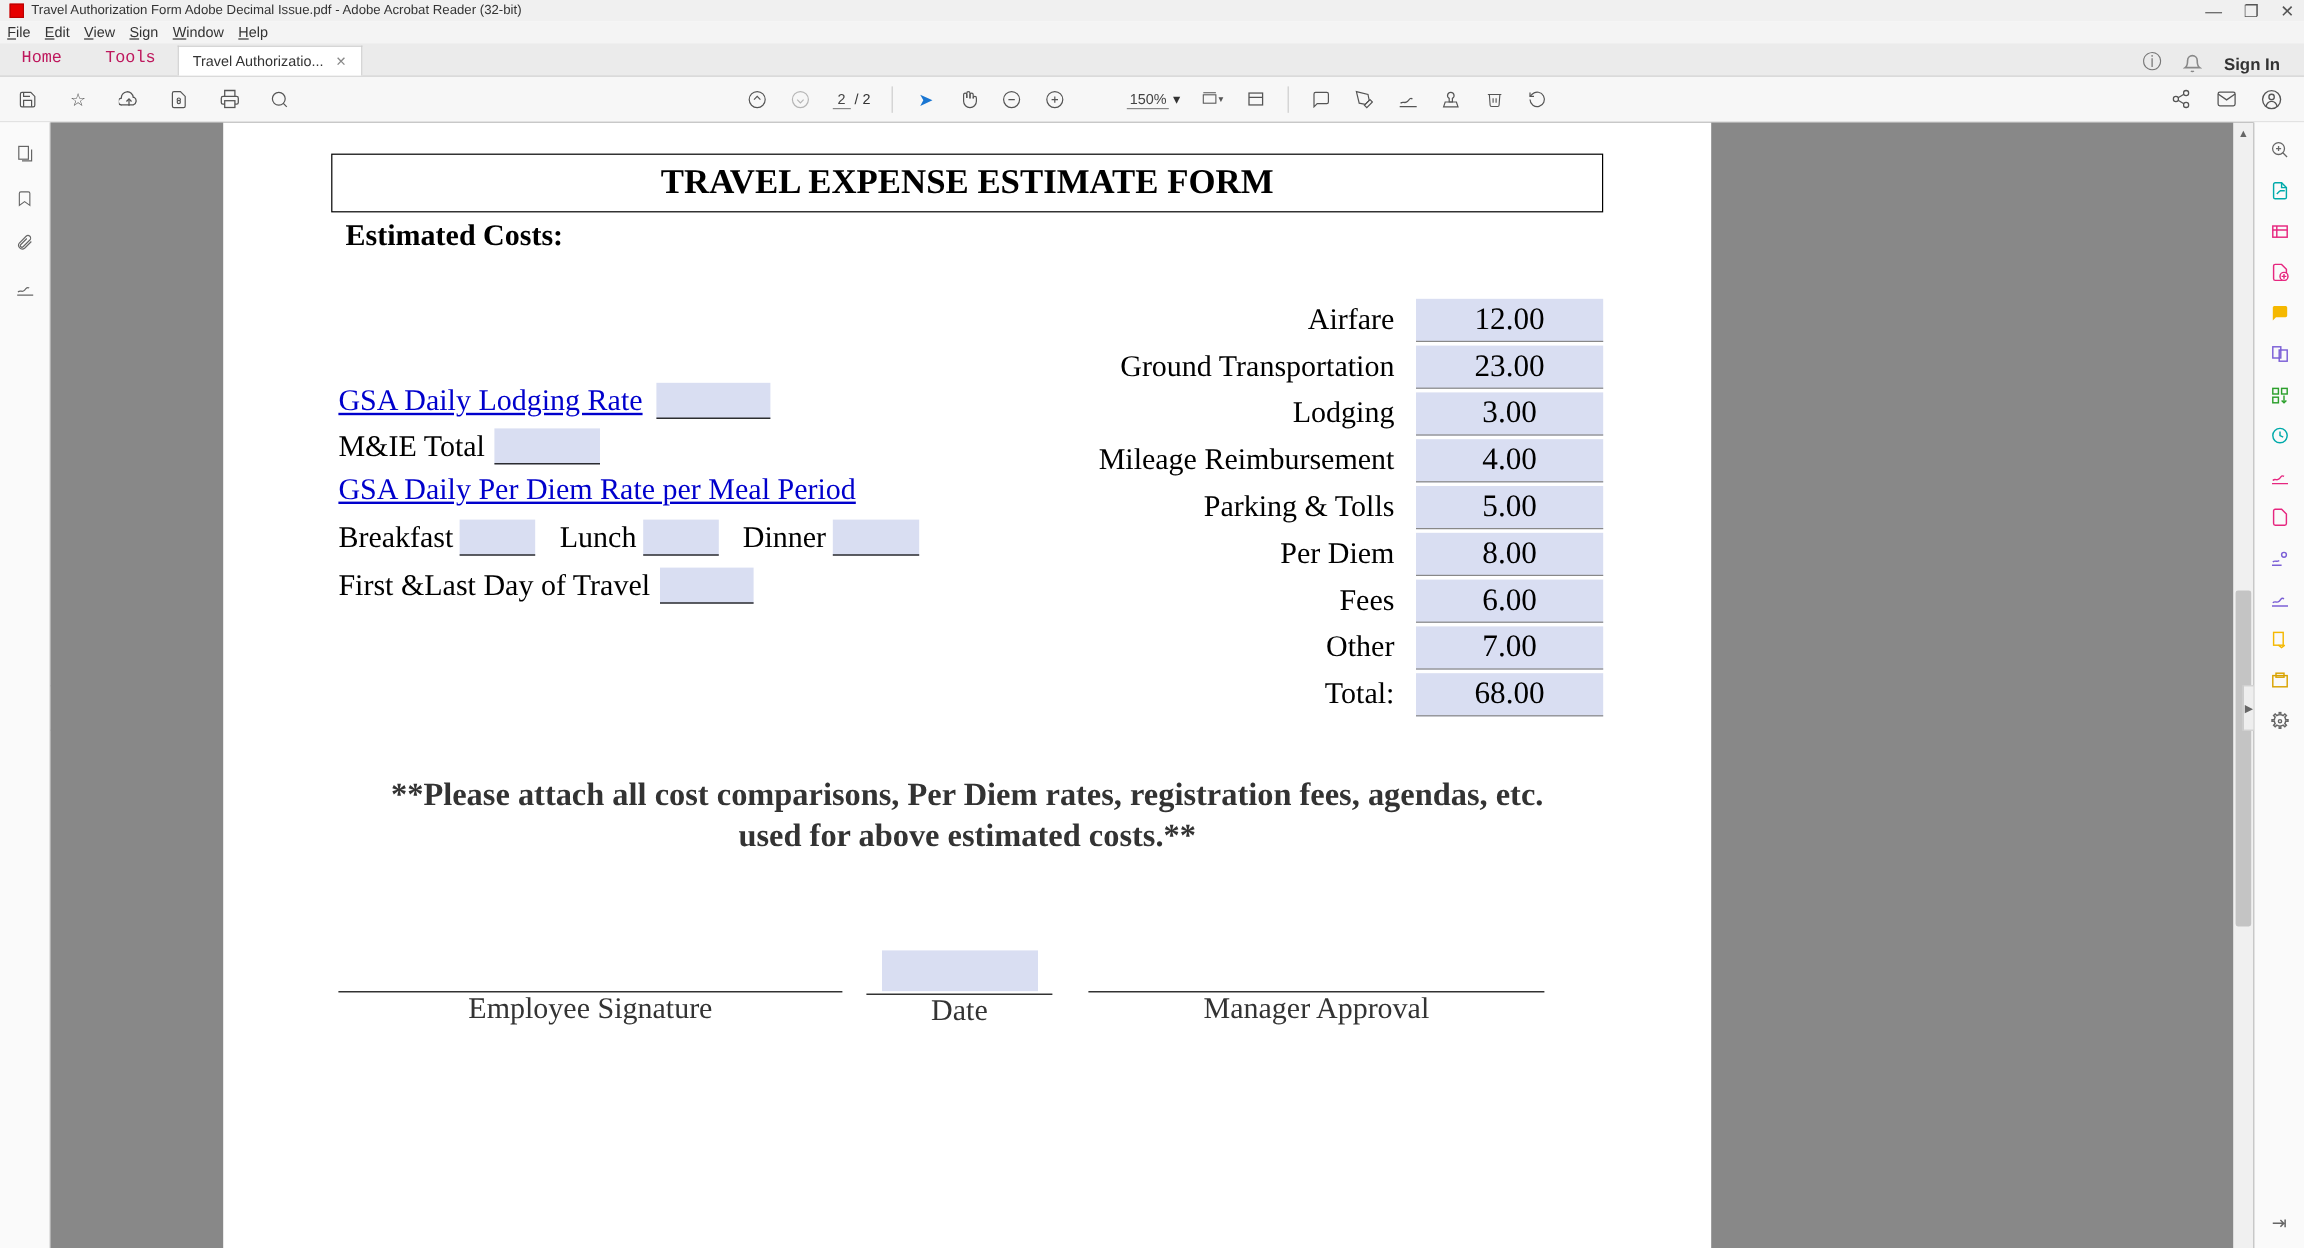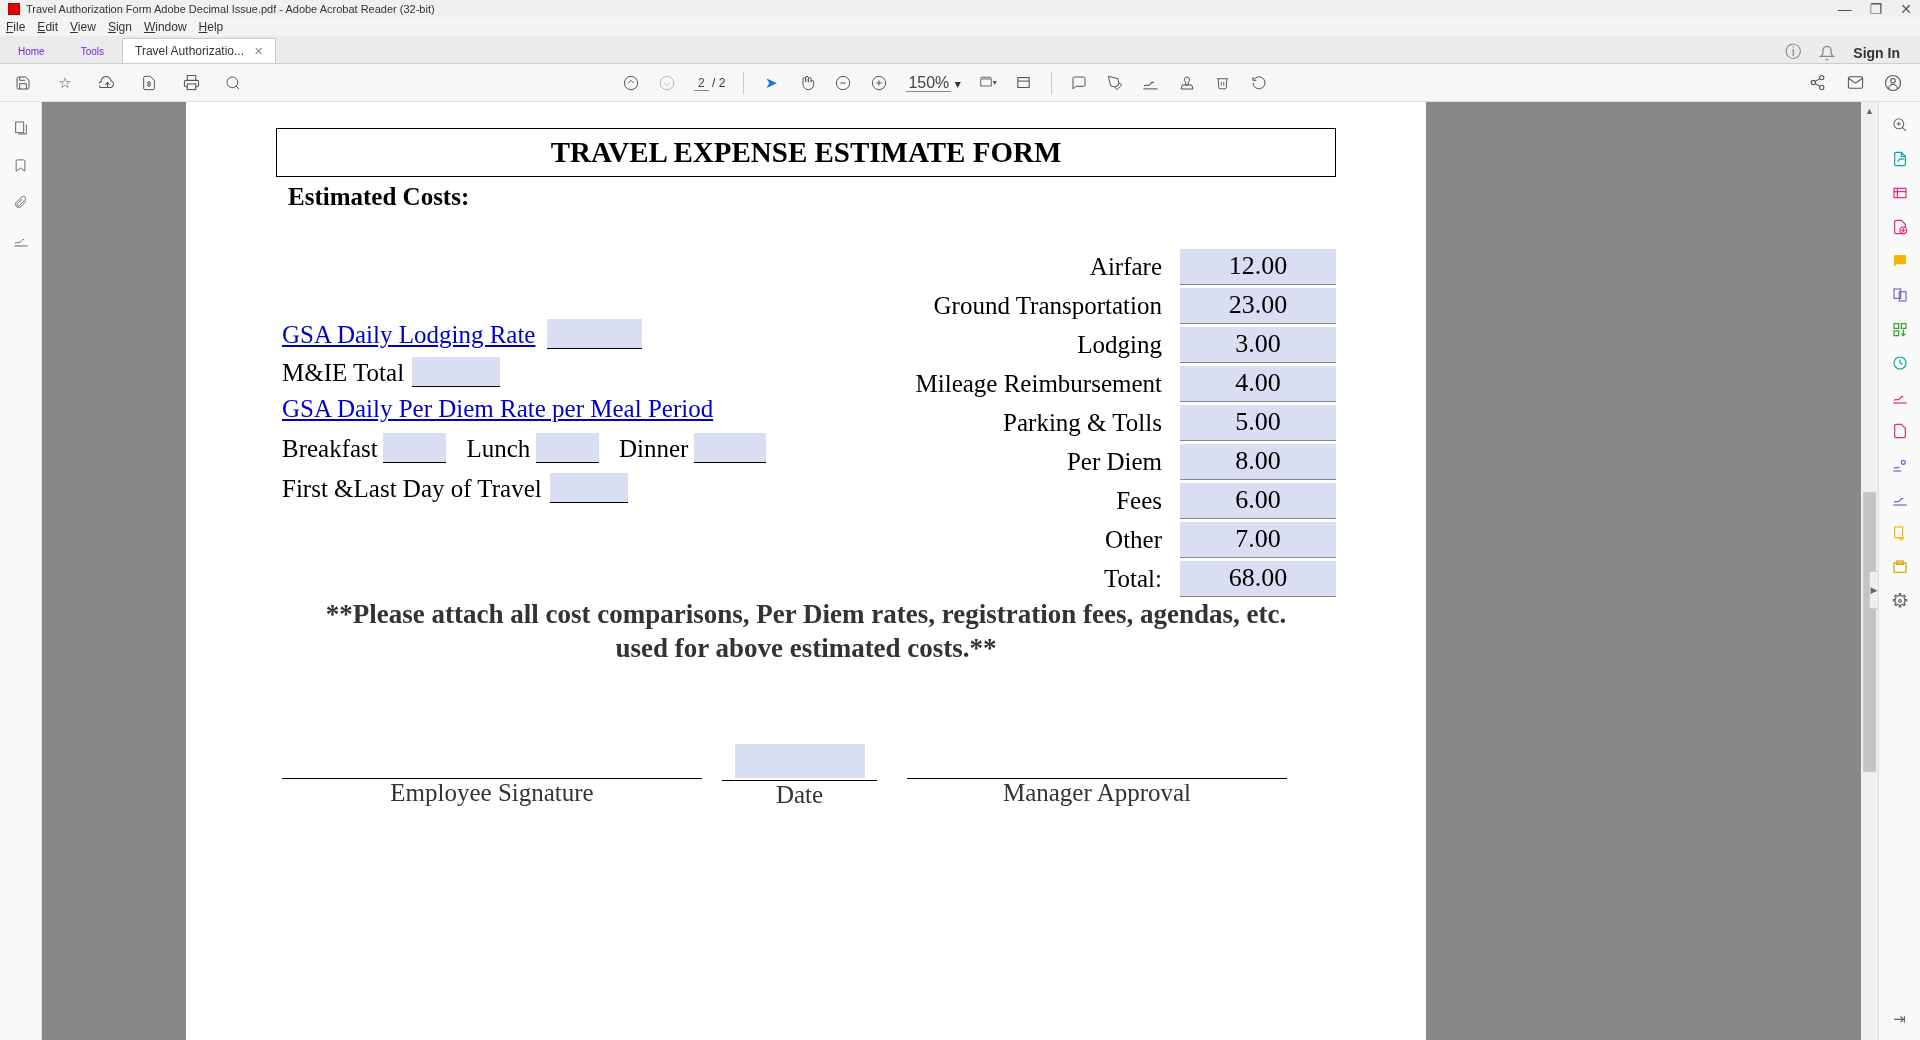--- a/index.html
+++ b/index.html
@@ -13,36 +13,36 @@
 .titlebar-controls { display: flex; gap: 18px; align-items: center; }
 .titlebar-controls span { font-size: 14px; color: #555; cursor: default; }
 
 
 .menubar { height: 18px; background: #f4f4f4; display: flex; align-items: center; padding: 0 6px; gap: 12px; font-size: 12px; }
 .menubar span { color: #333; }
 .menubar span u { text-decoration: underline; }
 
 
 .tabrow { height: 28px; background: #ebebeb; display: flex; align-items: flex-end; border-bottom: 1px solid #ccc; }
-.tab-home, .tab-tools { padding: 6px 18px; font-size: 10px; color: #6d28d9; }
+.tab-home, .tab-tools { padding: 6px 18px; font-size: 14px; color: #be185d; font-family: Liberation Mono, monospace; }
 .doc-tab { background: #fff; border: 1px solid #ccc; border-bottom: none; padding: 5px 12px 5px 12px; font-size: 12px; display: flex; align-items: center; gap: 10px; }
 .doc-tab .close { font-size: 11px; color: #888; }
 .tabrow-right { margin-left: auto; display: flex; align-items: center; gap: 18px; padding-right: 20px; }
 .tabrow-right .iconbtn { color: #777; font-size: 16px; }
 .signin { font-size: 14px; font-weight: 600; color: #333; }
 
 
 .toolbar { height: 38px; background: #f7f7f7; border-bottom: 1px solid #ddd; display: flex; align-items: center; }
 .toolbar-left { display: flex; align-items: center; gap: 24px; padding-left: 14px; }
 .toolbar-center { display: flex; align-items: center; gap: 18px; margin-left: 380px; }
 .toolbar-right { margin-left: auto; display: flex; align-items: center; gap: 20px; padding-right: 18px; }
 .tool-icon { width: 18px; height: 18px; display: flex; align-items: center; justify-content: center; color: #555; font-size: 15px; }
 .tool-sep { width: 1px; height: 22px; background: #ccc; }
 .page-input { font-size: 12px; color: #444; border-bottom: 1px solid #888; padding: 0 4px; }
-.zoom-input { font-size: 16px; color: #444; border-bottom: 1px solid #888; padding: 0 2px; }
+.zoom-input { font-size: 12px; color: #444; border-bottom: 1px solid #888; padding: 0 2px; margin-left: 33px; }
 
 
 .workspace { display: flex; height: calc(1040px - 18px - 18px - 28px - 38px); position: relative; }
 .left-rail { width: 42px; background: #fafafa; border-right: 1px solid #ddd; display: flex; flex-direction: column; align-items: center; gap: 22px; padding-top: 18px; }
 .left-rail .rail-icon { color: #666; font-size: 16px; }
 .left-collapse { position: absolute; left: 42px; top: 50%; width: 9px; height: 38px; background: #eee; border: 1px solid #ccc; border-left: none; display: flex; align-items: center; justify-content: center; font-size: 9px; color: #666; }
 
 .doc-area { flex: 1; background: #888; position: relative; overflow: hidden; }
 .doc-scroll { position: absolute; right: 0; top: 0; width: 17px; height: 100%; background: #f0f0f0; }
 .doc-thumb { position: absolute; right: 2px; top: 390px; width: 13px; height: 280px; background: #c4c4c4; border-radius: 2px; }
@@ -63,21 +63,21 @@
 .hyperlink { color: #0000cc; text-decoration: underline; }
 .field-input { background: #d9def2; border-bottom: 1.5px solid #000; display: inline-block; }
 .field-sm { width: 68px; height: 30px; }
 .field-md { width: 95px; height: 30px; }
 .field-mie { width: 88px; height: 30px; }
 
 .right-row { display: flex; align-items: center; height: 39px; }
 .right-label { flex: 1; text-align: right; padding-right: 18px; }
 .right-value { width: 156px; height: 36px; background: #d9def2; border-bottom: 1px solid #888; display: flex; align-items: center; justify-content: center; font-size: 26px; }
 
-.attach-note { font-family: Georgia, "Times New Roman", serif; font-size: 27px; font-weight: bold; text-align: center; padding: 0 28px; line-height: 1.25; }
+.attach-note { font-family: Georgia, "Times New Roman", serif; font-size: 27px; font-weight: bold; text-align: center; margin-top: 48px; padding: 0 28px; line-height: 1.25; }
 
 .sig-area { display: flex; margin-top: 78px; padding: 0 6px; font-family: Georgia, "Times New Roman", serif; font-size: 25px; }
 .sig-block { display: flex; flex-direction: column; align-items: center; }
 .sig-line { border-top: 1.5px solid #000; width: 100%; }
 .sig-date-field { width: 130px; height: 34px; background: #d9def2; margin-bottom: 2px; }
 
 .right-rail { width: 42px; background: #fafafa; border-left: 1px solid #ddd; display: flex; flex-direction: column; align-items: center; gap: 18px; padding-top: 14px; }
 .right-rail .rr { font-size: 15px; }
 .right-collapse { position: absolute; right: 42px; top: 50%; width: 9px; height: 38px; background: #eee; border: 1px solid #ccc; border-right: none; display: flex; align-items: center; justify-content: center; font-size: 9px; color: #666; }
 .rr-last { margin-top: auto; margin-bottom: 12px; }

